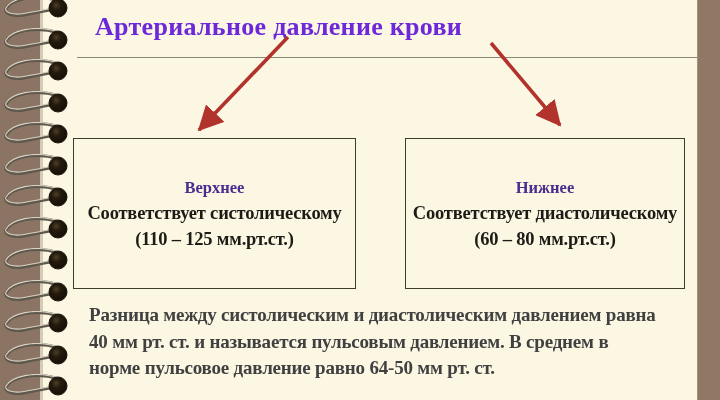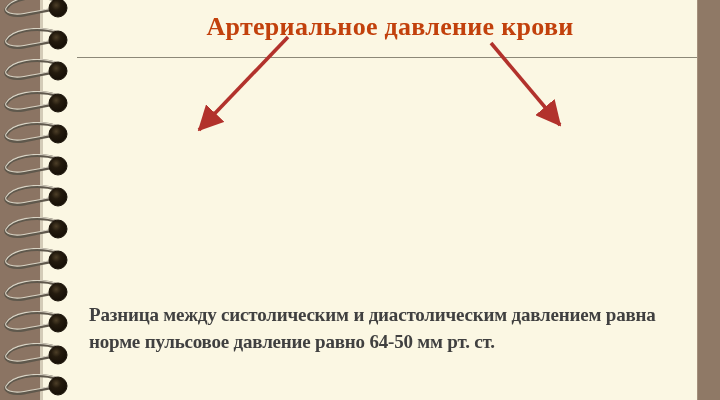--- a/index.html
+++ b/index.html
@@ -20,22 +20,22 @@
   .strip-right {
     position:absolute; right:0; top:0; width:22px; height:400px;
     background:#8f7966;
     border-left:1px solid #a4907c;
   }
   .binding { position:absolute; left:0; top:0; width:80px; height:400px; }
   .loop { position:absolute; left:2px; width:70px; height:28px; }
   
   .title {
     position:absolute; left:95px; right:35px; top:12px;
-    text-align:center; font-size:26px; font-weight:bold;
-    color:#c2410c; letter-spacing:.3px;
+    font-size:26px; font-weight:bold;
+    color:#6d28d9; letter-spacing:.3px;
   }
   .rule {
     position:absolute; left:77px; right:23px; top:57px; height:0;
     border-top:1px solid #8c8878;
   }
   
   .arrows { position:absolute; left:0; top:0; width:720px; height:400px; pointer-events:none; }
   
   .pbox {
     position:absolute; top:138px; height:151px; box-sizing:border-box;
@@ -173,20 +173,31 @@
   <svg class="arrows">
     <defs>
       <marker id="ah" markerWidth="7" markerHeight="7" refX="6.5" refY="3.5" orient="auto">
         <path d="M0,0 L7,3.5 L0,7 z" fill="#b2322c"></path>
       </marker>
     </defs>
     <line x1="288" y1="37" x2="199" y2="130" stroke="#b2322c" stroke-width="3.6" marker-end="url(#ah)"></line>
     <line x1="491" y1="43" x2="560" y2="125" stroke="#b2322c" stroke-width="3.6" marker-end="url(#ah)"></line>
   </svg>
 
-
+  <div class="pbox pbox-left">
+    <div class="blabel">Верхнее</div>
+    <div class="bline">Соответствует систолическому</div>
+    <div class="bline">(110 – 125 мм.рт.ст.)</div>
+  </div>
+
+  <div class="pbox pbox-right">
+    <div class="blabel">Нижнее</div>
+    <div class="bline">Соответствует диастолическому</div>
+    <div class="bline">(60 – 80 мм.рт.ст.)</div>
+  </div>
 
   <div class="note">
     <div>Разница между систолическим и диастолическим давлением равна</div>
+    <div>40 мм рт. ст. и называется пульсовым давлением. В среднем в</div>
     <div>норме пульсовое давление равно 64-50 мм рт. ст.</div>
   </div>
 
 </div>
 
 </body></html>

